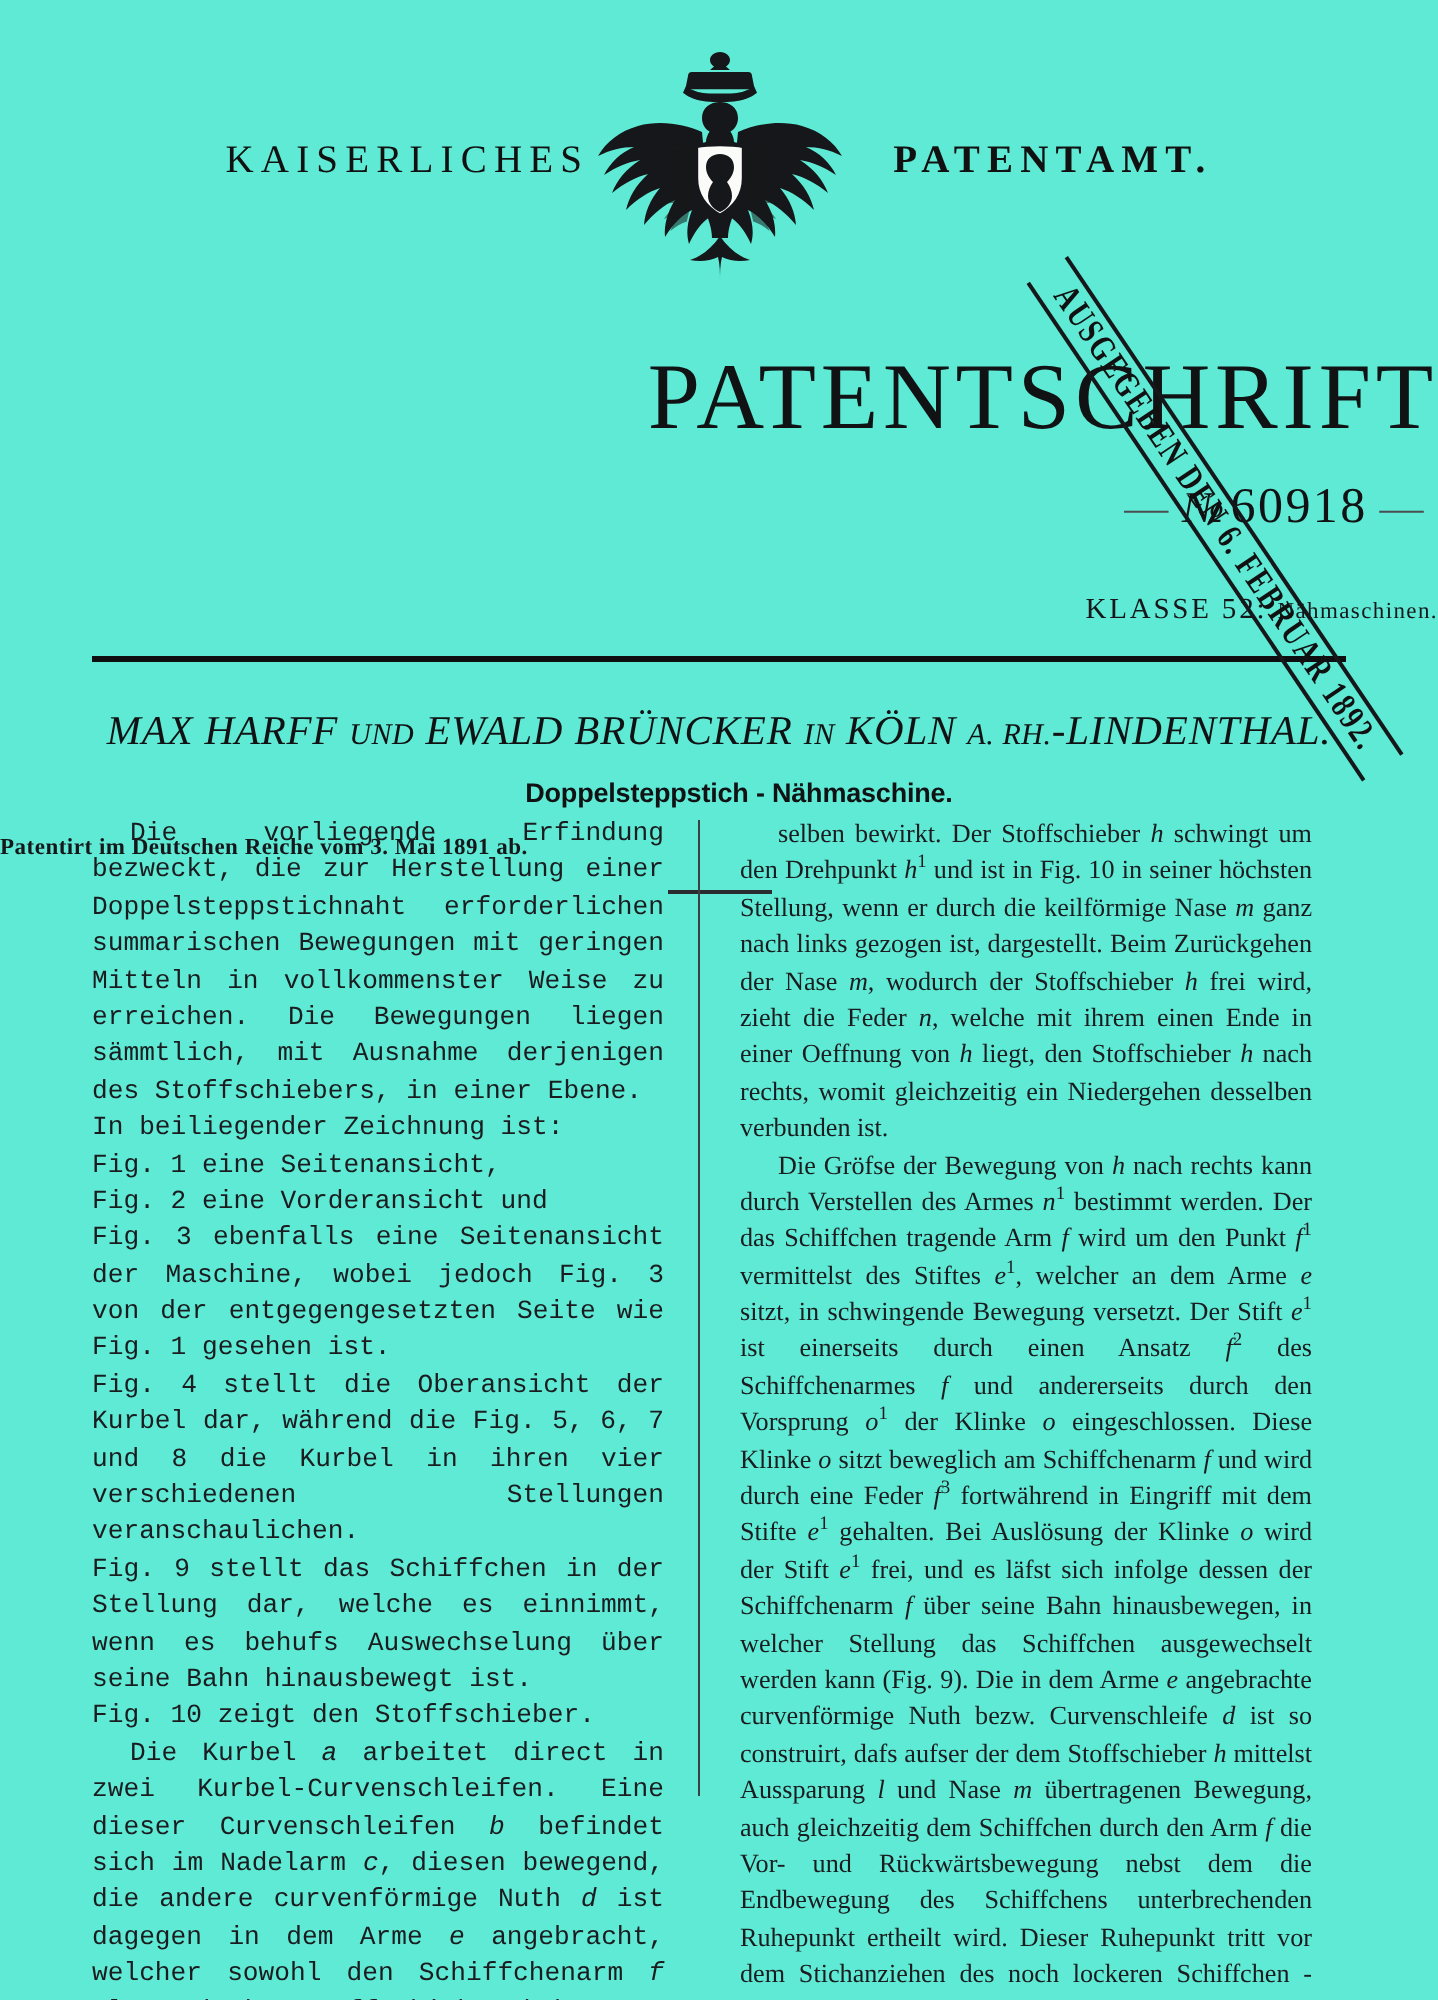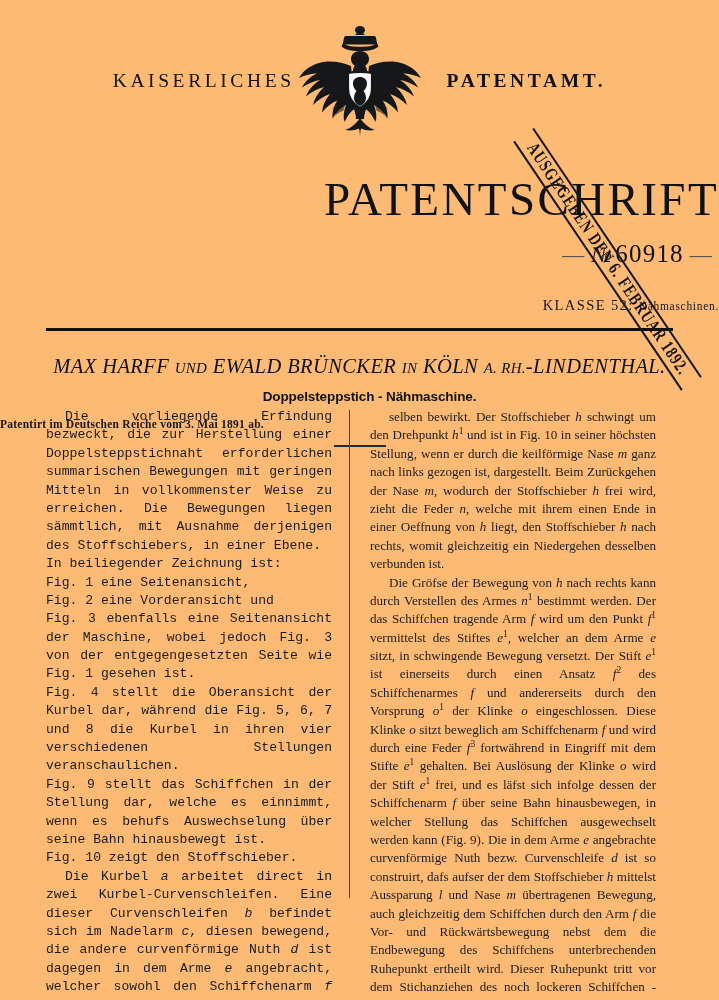--- a/index.html
+++ b/index.html
@@ -13,21 +13,21 @@
     position: relative;
     overflow: hidden;
     font-family: "Liberation Serif", serif;
     color: #16181a;
     -webkit-font-smoothing: antialiased;
   }
 
   .page {
     position: absolute;
     inset: 0;
-    background: #fdba74;
+    background: #5eead4;
   }
 
   
   .masthead {
     position: relative;
     height: 170px;
   }
   .masthead-row {
     position: absolute;
     top: 70px;

